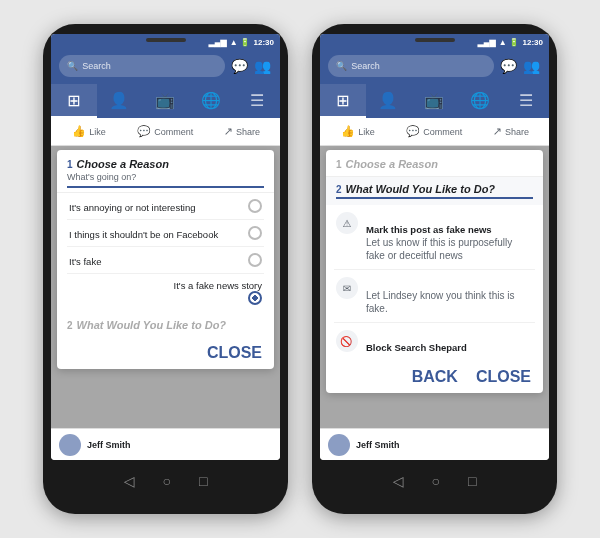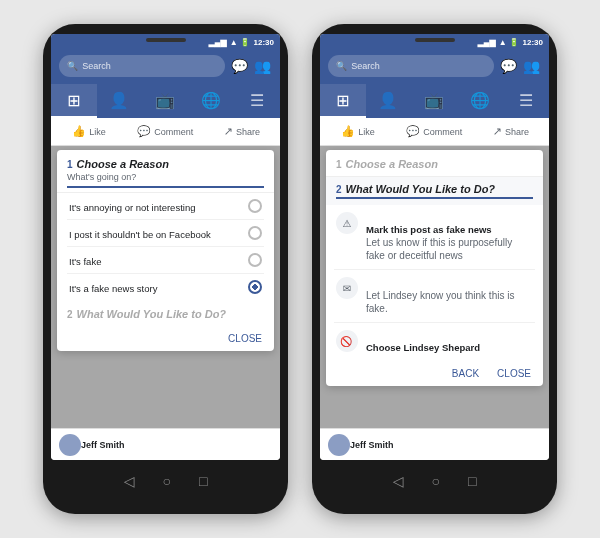--- a/index.html
+++ b/index.html
@@ -210,20 +210,21 @@
       display: flex;
       align-items: flex-end;
       justify-content: space-between;
       padding: 6px 2px;
       border-bottom: 1px solid #f0f0f0;
       font-size: 9.5px;
       color: #1c1e21;
     }
     .radio-option:last-of-type {
       border-bottom: none;
+      flex-direction: column;
     }
     .radio-circle {
       width: 14px;
       height: 14px;
       border-radius: 50%;
       border: 2px solid #bbb;
       flex-shrink: 0;
     }
     .radio-circle.selected {
       border: 2px solid #3b5998;
@@ -232,22 +233,22 @@
     }
 
     
     .modal-footer {
       display: flex;
       justify-content: flex-end;
       padding: 4px 8px;
       gap: 10px;
     }
     .modal-btn {
-      font-size: 10px;
-      font-weight: normal;
+      font-size: 16px;
+      font-weight: bold;
       color: #3b5998;
       cursor: pointer;
       padding: 3px 4px;
     }
 
     
     .action-item {
       display: flex;
       align-items: flex-start;
       gap: 8px;
@@ -285,20 +286,21 @@
       line-height: 1.3;
     }
 
     
     .user-bar {
       background: white;
       height: 32px;
       display: flex;
       align-items: center;
       padding: 0 8px;
+      gap: 6px;
       border-top: 1px solid #ddd;
     }
     .avatar-circle {
       width: 22px;
       height: 22px;
       border-radius: 50%;
       background: #8b9dc3;
       flex-shrink: 0;
     }
     .user-name {
@@ -388,21 +390,21 @@
           <div class="step-subtitle">What's going on?</div>
           <div class="blue-line"></div>
         </div>
 
         <div style="padding: 0 10px;">
           <div class="radio-option">
             <span>It's annoying or not interesting</span>
             <div class="radio-circle"></div>
           </div>
           <div class="radio-option">
-            <span>I post it shouldn't be on Facebook</span>
+            <span>I things it shouldn't be on Facebook</span>
             <div class="radio-circle"></div>
           </div>
           <div class="radio-option">
             <span>It's fake</span>
             <div class="radio-circle"></div>
           </div>
           <div class="radio-option">
             <span>It's a fake news story</span>
             <div class="radio-circle selected"></div>
           </div>
@@ -517,21 +519,21 @@
           </div>
           <div class="action-item">
             <div class="action-icon">✉</div>
             <div class="action-text-block">
               <div class="action-desc">Let Lindsey know you think this is fake.</div>
             </div>
           </div>
           <div class="action-item">
             <div class="action-icon">🚫</div>
             <div class="action-text-block">
-              <div class="action-title">Choose Lindsey Shepard</div>
+              <div class="action-title">Block Search Shepard</div>
             </div>
           </div>
         </div>
 
         <div class="modal-footer">
           <div class="modal-btn">BACK</div>
           <div class="modal-btn">CLOSE</div>
         </div>
       </div>
     </div>

